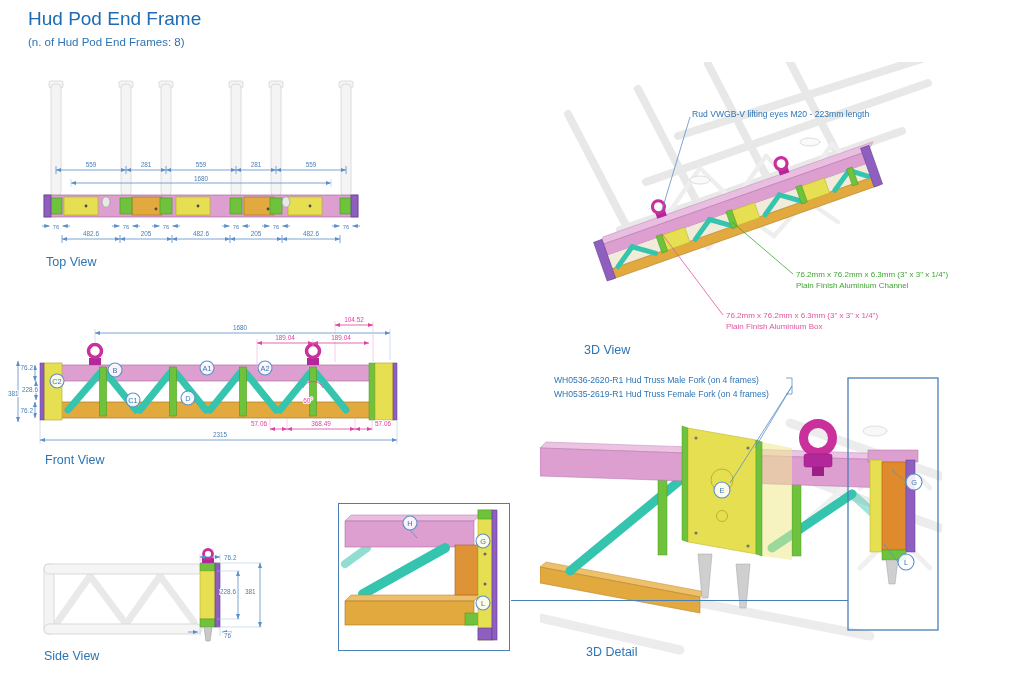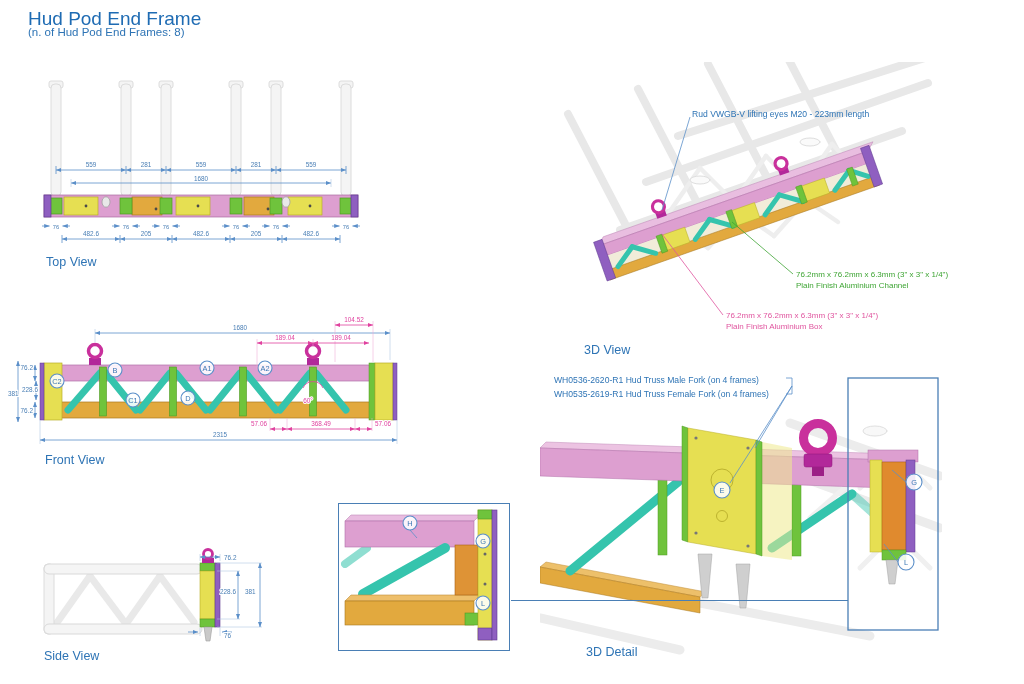--- a/index.html
+++ b/index.html
@@ -34,21 +34,21 @@
 
   .connector { border-top:1.2px solid #4a7fb5; }
   .detail-box { border:1.4px solid #4a7fb5; background:#ffffff; }
 </style>
 </head>
 <body>
 
 <div class="page">
 
   <div class="abs page-title" style="left:28px; top:8px;">Hud Pod End Frame</div>
-  <div class="abs page-subtitle" style="left:28px; top:26px;">(n. of Hud Pod End Frames: 8)</div>
+  <div class="abs page-subtitle" style="left:28px; top:36px;">(n. of Hud Pod End Frames: 8)</div>
 
   <svg class="abs" style="left:36px; top:76px;" width="340" height="198" viewBox="0 0 340 198">
     <defs>
       <marker id="arB" viewBox="0 0 8 8" refX="7.6" refY="4" markerWidth="7" markerHeight="7" orient="auto-start-reverse">
         <path d="M0,1 L8,4 L0,7 Z" fill="#5b8fc9"></path>
       </marker>
     </defs>
 
     <g fill="#f4f4f4" stroke="#dcdcdc" stroke-width="1">
       <rect x="13" y="5" width="14" height="7" rx="2"></rect>

